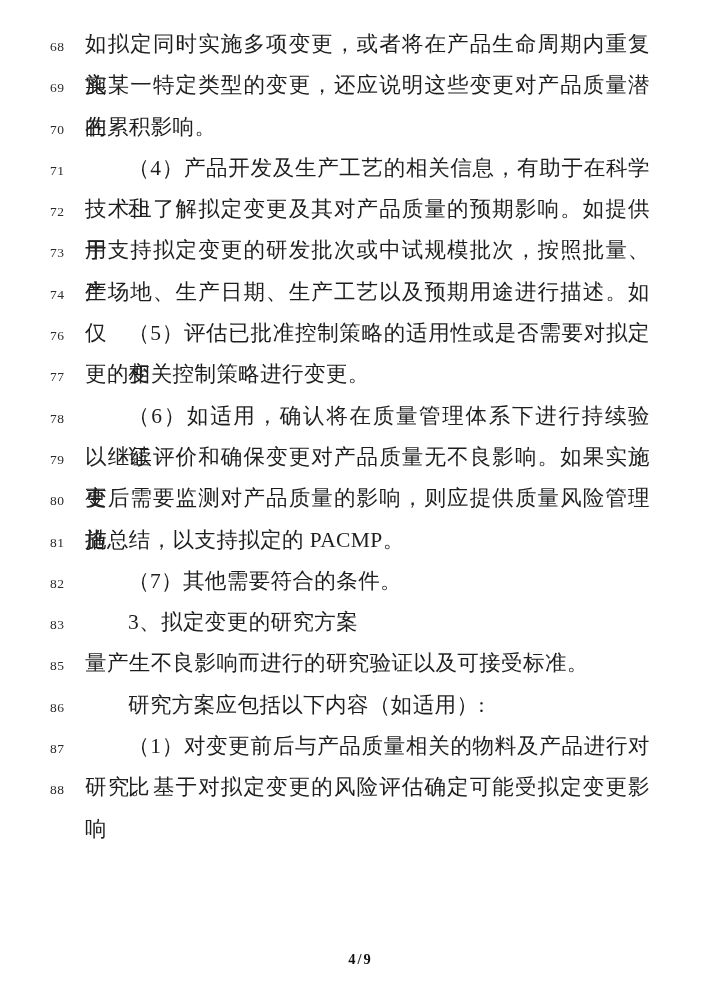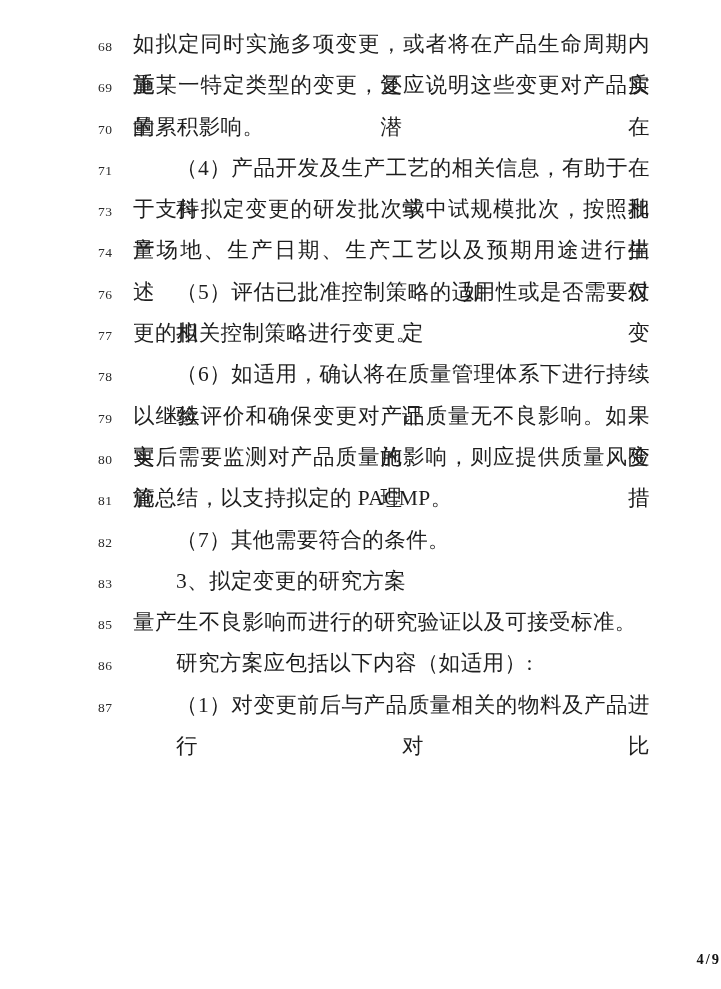--- a/index.html
+++ b/index.html
@@ -24,21 +24,20 @@
     position: absolute;
     top: 24px;
     left: 50px;
     width: 600px; 
   }
   .line {
     display: flex;
     height: 41.3px;
     line-height: 41.3px;
     align-items: baseline;
-    margin-left: 48px;
   }
   .num {
     flex: 0 0 35px;
     width: 35px;
     font-size: 13.5px;
     letter-spacing: 0.5px;
     color: #2a2a2a;
   }
   .txt {
     flex: 1 1 auto;
@@ -53,21 +52,21 @@
     text-justify: inter-character;
   }
   .txt.indent {
     padding-left: 43px;
   }
   .footer {
     position: absolute;
     left: 0;
     bottom: 21px;
     width: 100%;
-    text-align: right;
+    text-align: center;
     font-size: 14.5px;
     font-weight: bold;
     letter-spacing: 2px;
     color: #111111;
   }
 </style>
 </head>
 <body>
 
 <div class="page">
@@ -80,20 +79,24 @@
         <span class="num">69</span>
         <span class="txt justify">施某一特定类型的变更，还应说明这些变更对产品质量潜在</span>
       </div>
       <div class="line">
         <span class="num">70</span>
         <span class="txt">的累积影响。</span>
       </div>
       <div class="line">
         <span class="num">71</span>
         <span class="txt justify indent">（4）产品开发及生产工艺的相关信息，有助于在科学和</span>
+      </div>
+      <div class="line">
+        <span class="num">72</span>
+        <span class="txt justify">技术上了解拟定变更及其对产品质量的预期影响。如提供用</span>
       </div>
       <div class="line">
         <span class="num">73</span>
         <span class="txt justify">于支持拟定变更的研发批次或中试规模批次，按照批量、生</span>
       </div>
       <div class="line">
         <span class="num">74</span>
         <span class="txt justify">产场地、生产日期、生产工艺以及预期用途进行描述。如仅</span>
       </div>
       <div class="line">
@@ -133,15 +136,19 @@
         <span class="txt">量产生不良影响而进行的研究验证以及可接受标准。</span>
       </div>
       <div class="line">
         <span class="num">86</span>
         <span class="txt indent">研究方案应包括以下内容（如适用）:</span>
       </div>
       <div class="line">
         <span class="num">87</span>
         <span class="txt justify indent">（1）对变更前后与产品质量相关的物料及产品进行对比</span>
       </div>
+      <div class="line">
+        <span class="num">88</span>
+        <span class="txt justify">研究。基于对拟定变更的风险评估确定可能受拟定变更影响</span>
+      </div>
     </div>
   <div class="footer">4/9</div>
 </div>
 
 </body></html>

